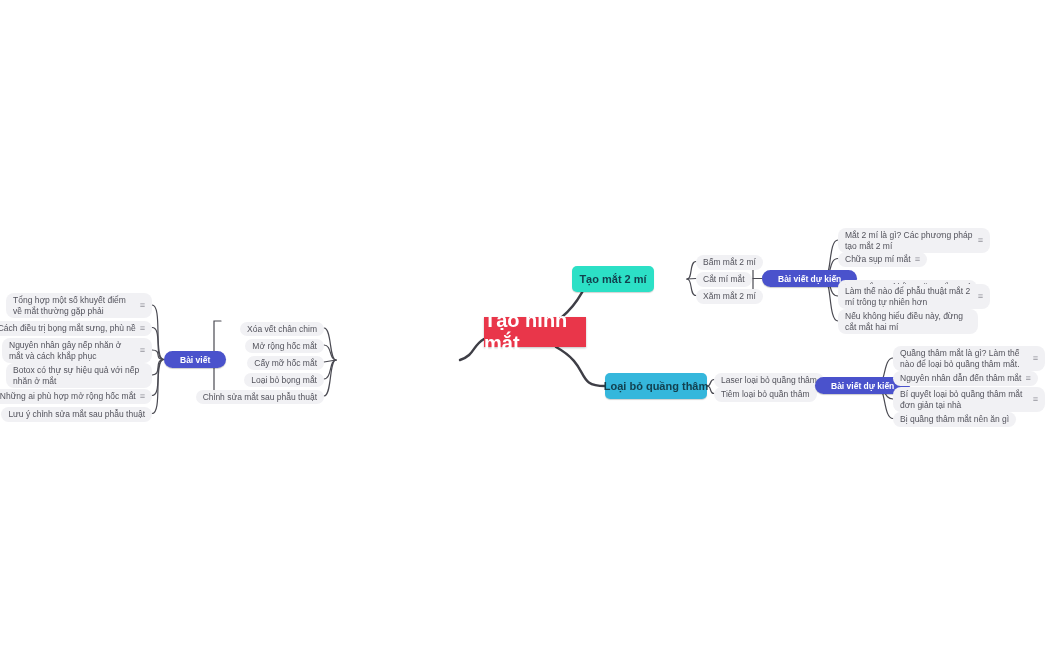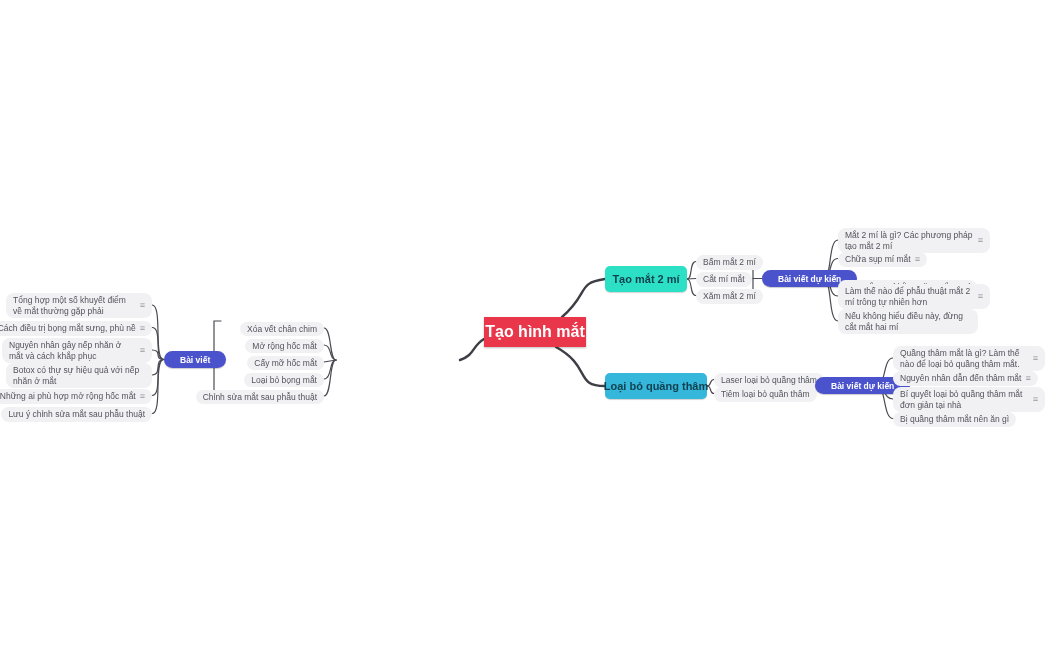--- a/index.html
+++ b/index.html
@@ -2,21 +2,21 @@
 <html><head>
 <meta charset="utf-8">
 <style>
   html,body{margin:0;padding:0;background:#ffffff;}
   .canvas{position:relative;width:1050px;height:650px;background:#ffffff;overflow:hidden;
           font-family:"Liberation Sans",sans-serif;}
   svg.links{position:absolute;left:0;top:0;pointer-events:none;}
 
   .node{position:absolute;display:flex;align-items:center;justify-content:center;
         box-sizing:border-box;cursor:pointer;}
-  .center-node{background:#e9364a;color:#ffffff;font-weight:700;font-size:16px;
+  .center-node{background:#e9364a;color:#ffffff;font-weight:700;font-size:20px;
         border-radius:0;box-shadow:0 1px 2px rgba(0,0,0,.25);}
   .branch-node{font-weight:700;font-size:11px;color:#123f4d;border-radius:5px;
         box-shadow:0 1px 1px rgba(0,0,0,.18);white-space:nowrap;}
   .teal{background:#2ce0c6;}
   .cyan{background:#35b7dc;}
   .group-node{background:#4a52cc;color:#ffffff;font-size:8.5px;font-weight:700;
         border-radius:9px;white-space:nowrap;padding:0 16px;
         box-shadow:0 1px 1px rgba(0,0,0,.2);}
 
   .pill{position:absolute;background:#f1f1f4;border-radius:8px;color:#53535c;
@@ -78,21 +78,21 @@
       <path d="M 164,359.5 C 153,359.5 163,327.5 152,327.5"></path>
       <path d="M 164,359.5 C 153,359.5 163,350 152,350"></path>
       <path d="M 164,359.5 C 153,359.5 163,375 152,375"></path>
       <path d="M 164,359.5 C 153,359.5 163,395.5 152,395.5"></path>
       <path d="M 164,359.5 C 153,359.5 163,413.5 152,413.5"></path>
     </g>
   </svg>
 
   <div class="node center-node" style="left:484px;top:317px;width:102px;height:30px;">Tạo hình mắt</div>
 
-  <div class="node branch-node teal" style="left:605px;top:266px;width:82px;height:26px;">Tạo mắt 2 mí</div>
+  <div class="node branch-node teal" style="left:572px;top:266px;width:82px;height:26px;">Tạo mắt 2 mí</div>
 
   <div class="pill nw" style="left:696px;top:255px;">
     <span class="txt">Bấm mắt 2 mí</span>
   </div>
   <div class="pill nw" style="left:696px;top:272px;">
     <span class="txt">Cắt mí mắt</span>
   </div>
   <div class="pill nw" style="left:696px;top:289px;">
     <span class="txt">Xăm mắt 2 mí</span>
   </div>

